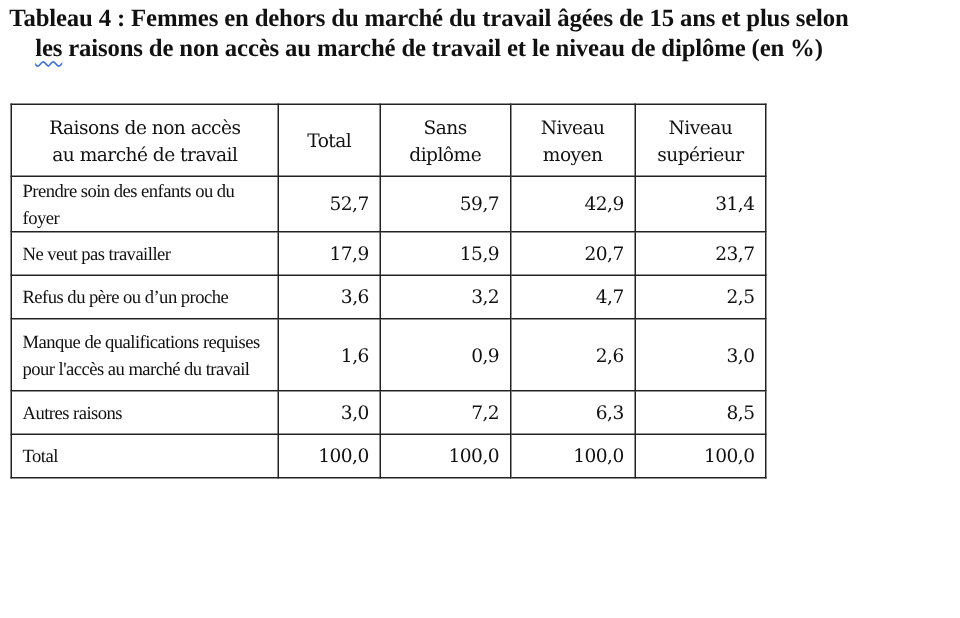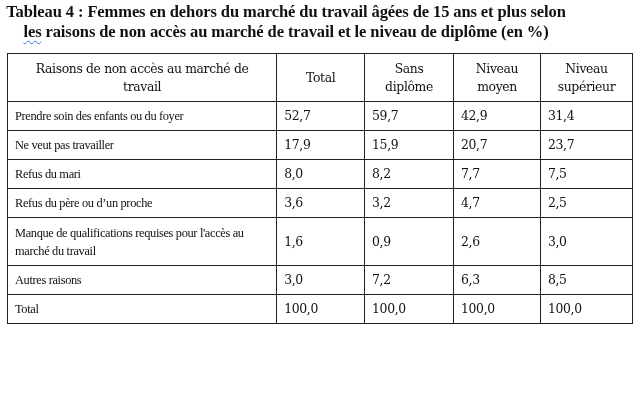--- a/index.html
+++ b/index.html
@@ -13,31 +13,31 @@
     font-family: "Liberation Serif", serif;
     font-weight: bold; font-size: 16.5px; line-height: 20px;
     letter-spacing: -0.1px;
   }
   .title .squiggle {
     text-decoration: underline wavy #3b6fd6;
     text-decoration-thickness: 1px;
     text-underline-offset: 3px;
   }
   table {
-    position: absolute; left: 7px; top: 53px;
-    width: 626px; border-collapse: collapse;
+    position: absolute; left: 7px; top: 69px;
+    width: 504px; border-collapse: collapse;
     font-family: "DejaVu Serif", serif; font-size: 12.4px;
     letter-spacing: -0.35px;
   }
   td, th {
     border: 1px solid #222; padding: 0 7px; font-weight: normal;
     vertical-align: middle; line-height: 18px;
   }
   th { text-align: center; height: 47px; }
-  td.num { text-align: left; }
+  td.num { text-align: right; }
   td.label { text-align: left; font-family: Liberation Serif, serif; }
   col.c0 { width: 270px; }
   col.c1 { width: 88px; }
   col.c2 { width: 89px; }
   col.c3 { width: 87px; }
   col.c4 { width: 92px; }
   tr.r1 td { height: 28px; }
   tr.r2 td { height: 47px; }
 </style>
 </head>
@@ -74,27 +74,20 @@
       <td class="num">31,4</td>
     </tr>
     <tr class="r1">
       <td class="label">Ne veut pas travailler</td>
       <td class="num">17,9</td>
       <td class="num">15,9</td>
       <td class="num">20,7</td>
       <td class="num">23,7</td>
     </tr>
     <tr class="r1">
-      <td class="label">Refus du mari</td>
-      <td class="num">8,0</td>
-      <td class="num">8,2</td>
-      <td class="num">7,7</td>
-      <td class="num">7,5</td>
-    </tr>
-    <tr class="r1">
       <td class="label">Refus du père ou d’un proche</td>
       <td class="num">3,6</td>
       <td class="num">3,2</td>
       <td class="num">4,7</td>
       <td class="num">2,5</td>
     </tr>
     <tr class="r2">
       <td class="label">Manque de qualifications requises pour l'accès au marché du travail</td>
       <td class="num">1,6</td>
       <td class="num">0,9</td>

